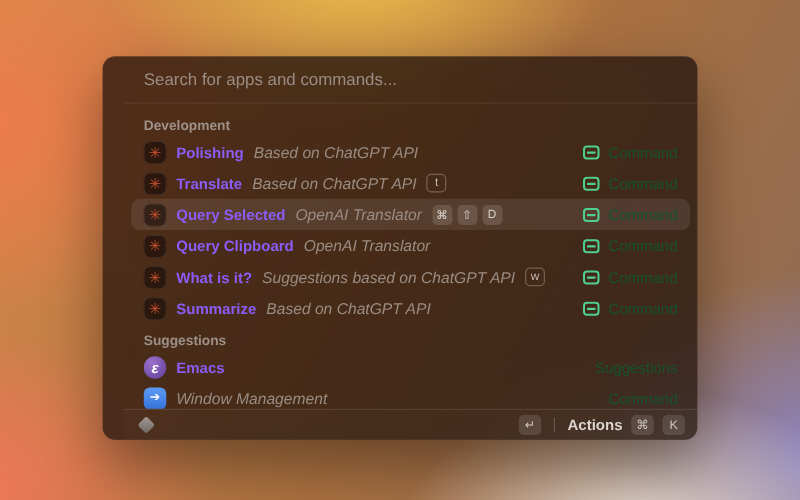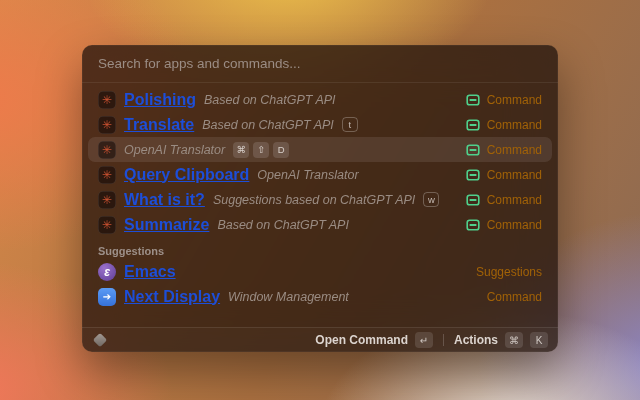--- a/index.html
+++ b/index.html
@@ -18,47 +18,47 @@
       radial-gradient(50% 48% at 45% -8%, var(--bg-yellow) 0%, rgba(237,194,74,0) 65%),
       radial-gradient(55% 55% at -6% 98%, var(--bg-coral) 0%, rgba(244,118,92,0) 60%),
       radial-gradient(62% 62% at -5% 25%, var(--bg-orange) 0%, rgba(239,122,75,0) 62%),
       linear-gradient(120deg,#d98a4a 0%,#aa7040 55%,#8a6a55 100%);
   }
   .window{
     position:absolute;left:82px;top:45px;width:476px;height:307px;
     border-radius:10px;background:var(--window-tint);
     backdrop-filter:blur(26px) saturate(1.15);
     box-shadow:0 20px 45px rgba(0,0,0,0.38), inset 0 0 0 0.5px rgba(255,255,255,0.08);
-    display:flex;flex-direction:column;overflow:hidden;color:#ece5e0;
+    display:flex;flex-direction:column;overflow:hidden;color:#ece5e0;padding-left:17px;
   }
   .search-row{flex:0 0 38px;display:flex;align-items:center;padding:0 16px;
     border-bottom:1px solid rgba(255,255,255,0.07);}
   .search-input{width:100%;background:transparent;border:none;outline:none;
     color:#ece6e1;font-size:13.5px;}
   .search-input::placeholder{color:#9b8d85;}
   .list{flex:1 1 auto;overflow:hidden;padding:4px 6px 0;}
   .section-title{font-size:11px;font-weight:700;color:#9d9089;padding:8px 10px 3px;height:22px;}
   .row{height:25px;display:flex;align-items:center;gap:8px;padding:0 10px;border-radius:7px;}
   .row.selected{background:var(--selection);}
   .item-icon{width:18px;height:18px;flex:0 0 18px;border-radius:5px;
     display:flex;align-items:center;justify-content:center;font-size:11px;line-height:1;}
   .icon-openai-translator{background:rgba(16,8,6,0.55);color:#c8502f;font-size:12px;
     box-shadow:inset 0 0 0 0.5px rgba(255,255,255,0.14);}
   .icon-emacs{background:radial-gradient(circle at 35% 28%,#9b72cc,#5e3d96);
     border-radius:50%;color:#fff;font-size:12px;font-weight:700;font-style:italic;}
   .icon-next-display{background:linear-gradient(180deg,#5b9bf5,#3672d9);color:#fff;font-size:10px;}
-  .item-title{font-size:16px;font-weight:600;color:#1d4ed8;white-space:nowrap;text-decoration:underline;}
+  .item-title{font-size:12px;font-weight:600;color:#8b5cf6;white-space:nowrap;}
   .item-subtitle{font-size:12.5px;color:#9a8c83;white-space:nowrap;font-style:italic;}
   .alias-badge{min-width:16px;height:15px;padding:0 3px;border:1px solid rgba(255,255,255,0.26);
     border-radius:4px;color:#c4b9b2;font-size:9.5px;display:flex;align-items:center;justify-content:center;}
   .shortcut-keys{display:flex;gap:4px;}
   .key-badge{min-width:16px;height:16px;padding:0 3px;background:rgba(255,255,255,0.13);
     border-radius:4px;color:#d8d0cb;font-size:9.5px;display:flex;align-items:center;justify-content:center;}
   .row-right{margin-left:auto;display:flex;align-items:center;gap:7px;}
-  .item-type{font-size:12px;color:#a16207;}
+  .item-type{font-size:12px;color:#14532d;}
   .cmd-svg{display:block;}
   .footer{flex:0 0 25px;border-top:1px solid rgba(255,255,255,0.09);
     display:flex;align-items:center;padding:0 10px;background:rgba(255,255,255,0.02);}
   .footer-logo{width:10px;height:10px;border-radius:2px;transform:rotate(45deg);
     background:linear-gradient(135deg,#a39a94,#6e6660);margin-left:3px;}
   .footer-right{margin-left:auto;display:flex;align-items:center;gap:7px;}
   .footer-label{font-size:12px;font-weight:700;color:#dcd4cf;}
   .footer-key{min-width:18px;height:16px;padding:0 3px;background:rgba(255,255,255,0.12);
     border-radius:4px;color:#cfc7c2;font-size:10px;display:flex;align-items:center;justify-content:center;}
   .footer-divider{width:1px;height:12px;background:rgba(255,255,255,0.18);margin:0 3px;}
@@ -66,20 +66,21 @@
 </head>
 <body>
 
 <div class="window">
   <div class="search-row">
     <input class="search-input" type="text" placeholder="Search for apps and commands..." style="">
   </div>
 
   <div class="list">
   <div>
+    <div class="section-title">Development</div>
     <div>
   <div class="row">
     <span class="item-icon icon-openai-translator">✳</span>
     <span class="item-title">Polishing</span>
     <span class="item-subtitle">Based on ChatGPT API</span>
 
     <span class="row-right">
       <svg class="cmd-svg" width="14" height="12" viewBox="0 0 14 12">
         <rect x="1.2" y="1.2" width="11.6" height="9.6" rx="2.4" fill="none" stroke="#4fd08c" stroke-width="1.6"></rect>
         <line x1="3.6" y1="6" x2="10.4" y2="6" stroke="#4fd08c" stroke-width="1.8"></line>
@@ -98,20 +99,21 @@
       <svg class="cmd-svg" width="14" height="12" viewBox="0 0 14 12">
         <rect x="1.2" y="1.2" width="11.6" height="9.6" rx="2.4" fill="none" stroke="#4fd08c" stroke-width="1.6"></rect>
         <line x1="3.6" y1="6" x2="10.4" y2="6" stroke="#4fd08c" stroke-width="1.8"></line>
       </svg>
       <span class="item-type">Command</span>
     </span>
   </div>
 
   <div class="row selected">
     <span class="item-icon icon-openai-translator">✳</span>
+    <span class="item-title">Query Selected</span>
     <span class="item-subtitle">OpenAI Translator</span>
 
     <span class="shortcut-keys">
               <span class="key-badge">⌘</span>
               <span class="key-badge">⇧</span>
               <span class="key-badge">D</span>
             </span>
     <span class="row-right">
       <svg class="cmd-svg" width="14" height="12" viewBox="0 0 14 12">
         <rect x="1.2" y="1.2" width="11.6" height="9.6" rx="2.4" fill="none" stroke="#4fd08c" stroke-width="1.6"></rect>
@@ -174,36 +176,34 @@
     <span class="item-title">Emacs</span>
 
     <span class="row-right">
 
       <span class="item-type">Suggestions</span>
     </span>
   </div>
 
   <div class="row">
     <span class="item-icon icon-next-display">➔</span>
-    <span class="item-title">Next Display</span>
     <span class="item-subtitle">Window Management</span>
 
     <span class="row-right">
 
       <span class="item-type">Command</span>
     </span>
   </div>
 </div>
   </div>
 </div>
 
   <div class="footer">
     <span class="footer-logo"></span>
     <div class="footer-right">
-      <span class="footer-label">Open Command</span>
       <span class="footer-key">↵</span>
       <span class="footer-divider"></span>
       <span class="footer-label">Actions</span>
       <span class="footer-key">⌘</span>
       <span class="footer-key">K</span>
     </div>
   </div>
 </div>
 
 </body></html>

